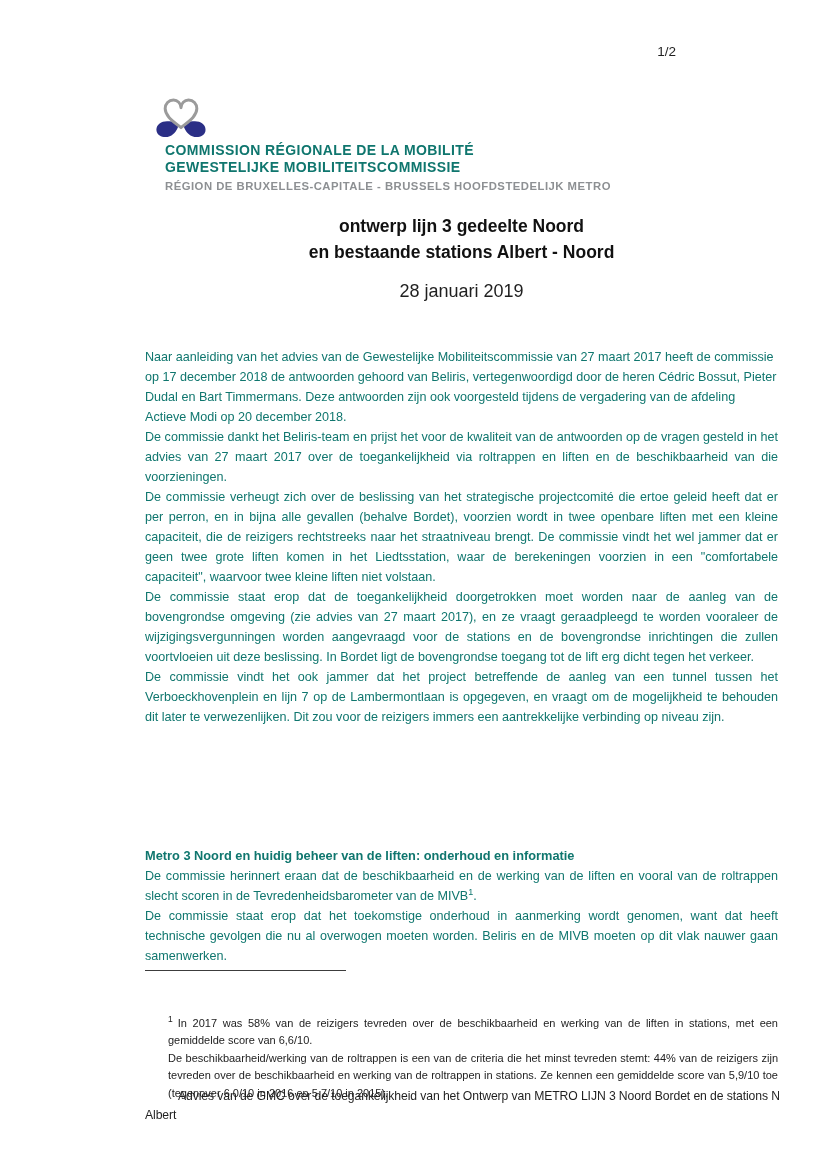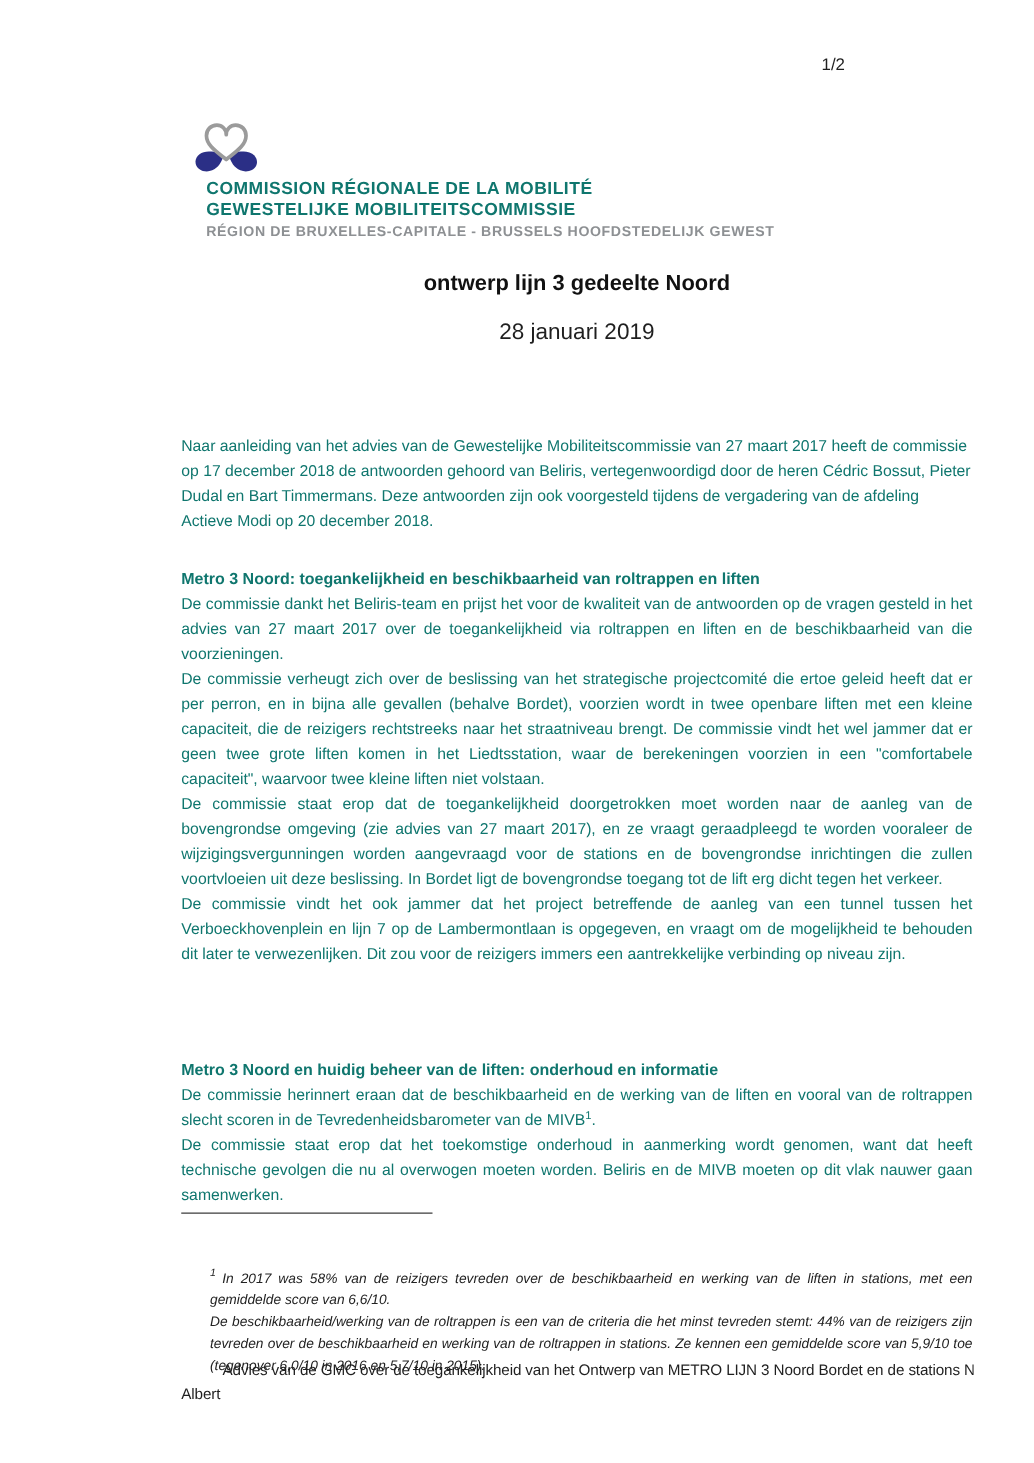--- a/index.html
+++ b/index.html
@@ -79,21 +79,20 @@
   .mt-gap { margin-top: 26px; }
   .mt-blank { margin-top: 20px; }
   sup.fn-ref { font-size: 9px; vertical-align: super; line-height: 0; }
 
   
   .footnotes { position: absolute; top: 970px; left: 97px; width: 634px; }
   .fn-rule { width: 201px; border-top: 1.6px solid #3c3c3c; margin-bottom: 9px; }
   .fn-body {
     margin-left: 23px;
     width: 610px;
-    font-style: italic;
     font-size: 11px;
     line-height: 17.4px;
     text-align: justify;
     color: #222;
     margin-top: 44px;
   }
   .fn-body p { margin: 0; }
   sup.fn-marker { font-size: 8.5px; vertical-align: super; line-height: 0; margin-right: 5px; }
 
   
@@ -120,32 +119,32 @@
     <span class="logo-icon">
       <svg width="54" height="44" viewBox="0 0 100 82" xmlns="http://www.w3.org/2000/svg">
         <path d="M46 52 C44 62 38 71 29 75 C18 79.5 6.5 74 4.5 65.5 C2.5 56.5 10 48.5 20 47.5 C30 46.5 41 47 46 52 Z" fill="#2b2f86"></path>
         <path d="M54 52 C56 62 62 71 71 75 C82 79.5 93.5 74 95.5 65.5 C97.5 56.5 90 48.5 80 47.5 C70 46.5 59 47 54 52 Z" fill="#2b2f86"></path>
         <path d="M50 22 C50 13.5 43.5 7.5 36 7.5 C27 7.5 20.5 14.5 20.5 23.5 C20.5 37.5 35 47 50 59 C65 47 79.5 37.5 79.5 23.5 C79.5 14.5 73 7.5 64 7.5 C56.5 7.5 50 13.5 50 22 Z" fill="#ffffff" stroke="#9b9b9b" stroke-width="5.5" stroke-linejoin="round"></path>
       </svg>
     </span>
     <div class="logo-text">
       <div class="logo-line-main">COMMISSION RÉGIONALE DE LA MOBILITÉ</div>
       <div class="logo-line-main">GEWESTELIJKE MOBILITEITSCOMMISSIE</div>
-      <div class="logo-line-sub">RÉGION DE BRUXELLES-CAPITALE - BRUSSELS HOOFDSTEDELIJK GEWEST</div>
+      <div class="logo-line-sub">RÉGION DE BRUXELLES-CAPITALE - BRUSSELS HOOFDSTEDELIJK METRO</div>
     </div>
   </div>
 
   <div class="titleblock">
     <div class="title-line">ontwerp lijn 3 gedeelte Noord</div>
+    <div class="title-line">en bestaande stations Albert - Noord</div>
     <div class="doc-date">28 januari 2019</div>
   </div>
 
   <div class="bodyblock body-1">
     <p class="align-left">Naar aanleiding van het advies van de Gewestelijke Mobiliteitscommissie van 27 maart 2017 heeft de commissie op 17 december 2018 de antwoorden gehoord van Beliris, vertegenwoordigd door de heren Cédric Bossut, Pieter Dudal en Bart Timmermans. Deze antwoorden zijn ook voorgesteld tijdens de vergadering van de afdeling Actieve Modi op 20 december 2018.</p>
-    <h2 class="sec-heading mt-gap">Metro 3 Noord: toegankelijkheid en beschikbaarheid van roltrappen en liften</h2>
     <p>De commissie dankt het Beliris-team en prijst het voor de kwaliteit van de antwoorden op de vragen gesteld in het advies van 27 maart 2017 over de toegankelijkheid via roltrappen en liften en de beschikbaarheid van die voorzieningen.</p>
     <p>De commissie verheugt zich over de beslissing van het strategische projectcomité die ertoe geleid heeft dat er per perron, en in bijna alle gevallen (behalve Bordet), voorzien wordt in twee openbare liften met een kleine capaciteit, die de reizigers rechtstreeks naar het straatniveau brengt. De commissie vindt het wel jammer dat er geen twee grote liften komen in het Liedtsstation, waar de berekeningen voorzien in een "comfortabele capaciteit", waarvoor twee kleine liften niet volstaan.</p>
     <p class="mt-blank">De commissie staat erop dat de toegankelijkheid doorgetrokken moet worden naar de aanleg van de bovengrondse omgeving (zie advies van 27 maart 2017), en ze vraagt geraadpleegd te worden vooraleer de wijzigingsvergunningen worden aangevraagd voor de stations en de bovengrondse inrichtingen die zullen voortvloeien uit deze beslissing. In Bordet ligt de bovengrondse toegang tot de lift erg dicht tegen het verkeer.</p>
     <p>De commissie vindt het ook jammer dat het project betreffende de aanleg van een tunnel tussen het Verboeckhovenplein en lijn 7 op de Lambermontlaan is opgegeven, en vraagt om de mogelijkheid te behouden dit later te verwezenlijken. Dit zou voor de reizigers immers een aantrekkelijke verbinding op niveau zijn.</p>
   </div>
 
   <div class="bodyblock body-2">
     <h2 class="sec-heading">Metro 3 Noord en huidig beheer van de liften: onderhoud en informatie</h2>
     <p><span>De commissie herinnert eraan dat de beschikbaarheid en de werking van de liften en vooral van de roltrappen slecht scoren in de Tevredenheidsbarometer van de MIVB</span><sup class="fn-ref">1</sup><span>.</span></p>
     <p>De commissie staat erop dat het toekomstige onderhoud in aanmerking wordt genomen, want dat heeft technische gevolgen die nu al overwogen moeten worden. Beliris en de MIVB moeten op dit vlak nauwer gaan samenwerken.</p>

